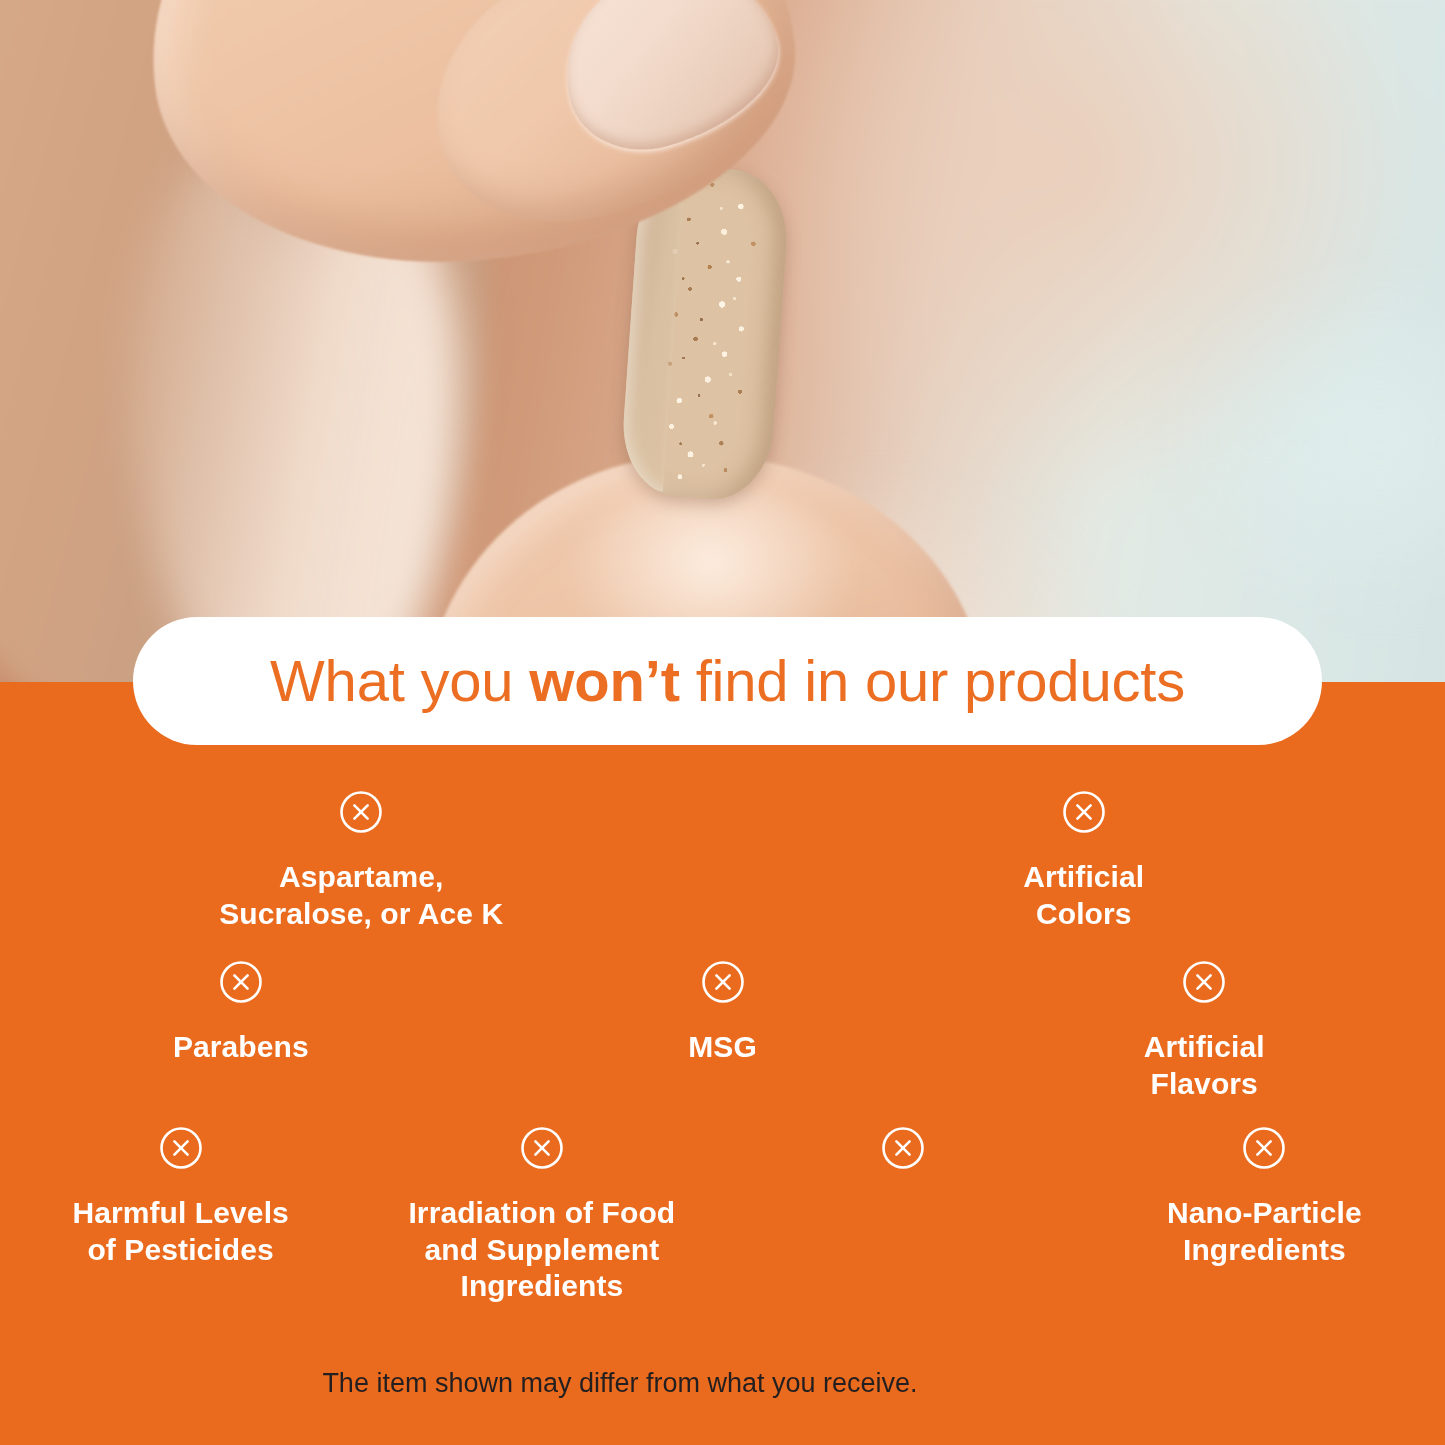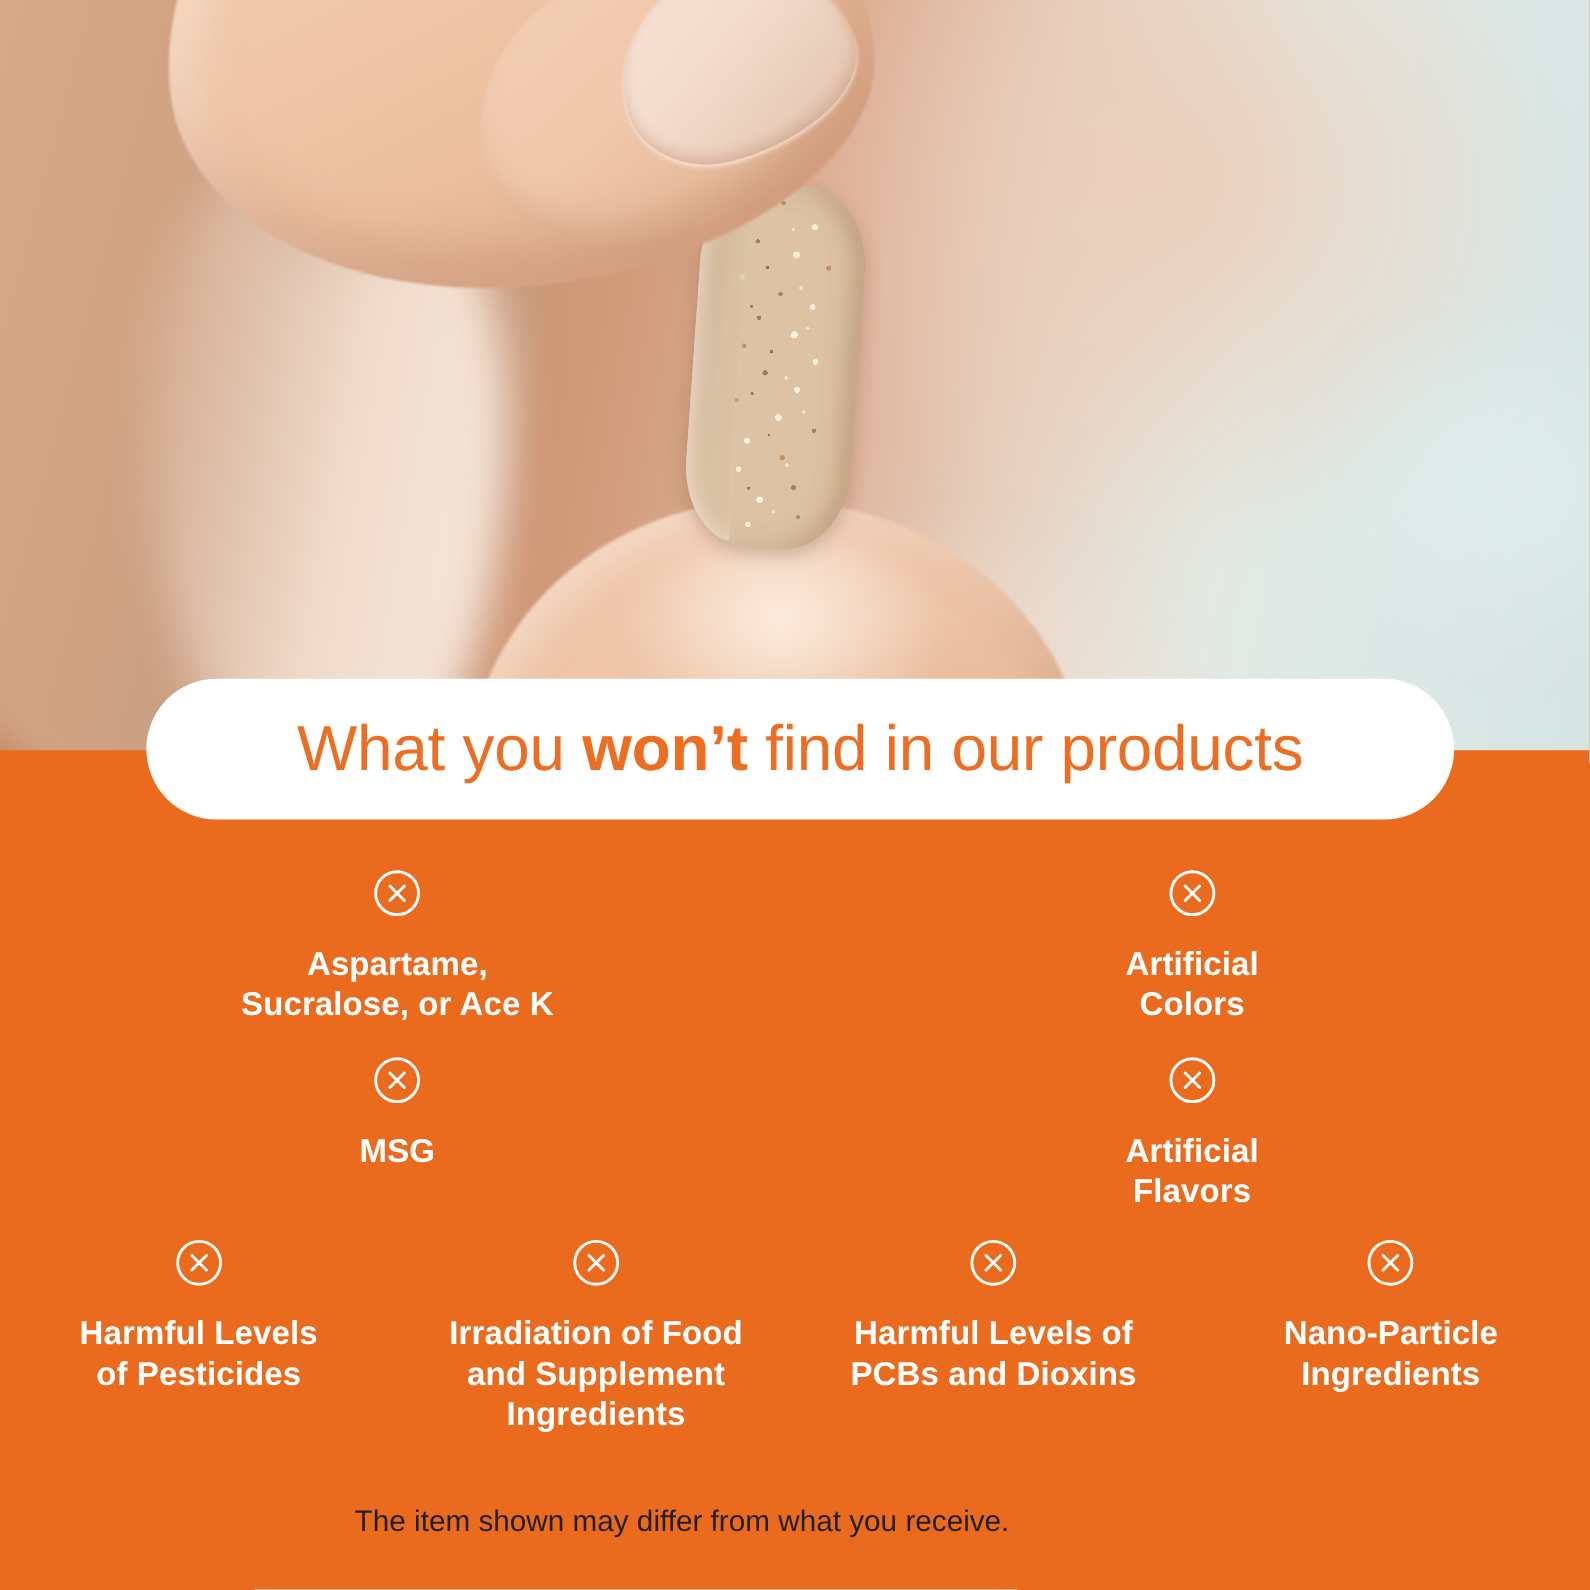--- a/index.html
+++ b/index.html
@@ -9,21 +9,21 @@
   }
   body {
     font-family: "Liberation Sans", sans-serif;
   }
 
   .canvas {
     position: relative;
     width: 1445px;
     height: 1445px;
     overflow: hidden;
-    background: #737373;
+    background: #e5e5e5;
   }
 
   
   .photo {
     position: absolute;
     left: 0;
     top: 0;
     width: 1445px;
     height: 690px;
     overflow: hidden;
@@ -396,20 +396,28 @@
         </div>
       </div>
 
       <div class="row row-2">
         <div class="cell">
           <svg class="x-icon" viewBox="0 0 44 44" aria-hidden="true">
             <circle cx="22" cy="22" r="19.5" fill="none" stroke="#ffffff" stroke-width="2.6"></circle>
             <line x1="15.4" y1="15.4" x2="28.6" y2="28.6" stroke="#ffffff" stroke-width="2.6" stroke-linecap="round"></line>
             <line x1="28.6" y1="15.4" x2="15.4" y2="28.6" stroke="#ffffff" stroke-width="2.6" stroke-linecap="round"></line>
           </svg>
+          <div class="cell-label">Parabens</div>
+        </div>
+        <div class="cell">
+          <svg class="x-icon" viewBox="0 0 44 44" aria-hidden="true">
+            <circle cx="22" cy="22" r="19.5" fill="none" stroke="#ffffff" stroke-width="2.6"></circle>
+            <line x1="15.4" y1="15.4" x2="28.6" y2="28.6" stroke="#ffffff" stroke-width="2.6" stroke-linecap="round"></line>
+            <line x1="28.6" y1="15.4" x2="15.4" y2="28.6" stroke="#ffffff" stroke-width="2.6" stroke-linecap="round"></line>
+          </svg>
           <div class="cell-label">MSG</div>
         </div>
         <div class="cell">
           <svg class="x-icon" viewBox="0 0 44 44" aria-hidden="true">
             <circle cx="22" cy="22" r="19.5" fill="none" stroke="#ffffff" stroke-width="2.6"></circle>
             <line x1="15.4" y1="15.4" x2="28.6" y2="28.6" stroke="#ffffff" stroke-width="2.6" stroke-linecap="round"></line>
             <line x1="28.6" y1="15.4" x2="15.4" y2="28.6" stroke="#ffffff" stroke-width="2.6" stroke-linecap="round"></line>
           </svg>
           <div class="cell-label">Artificial
 Flavors</div>
@@ -435,22 +443,20 @@
           <div class="cell-label">Irradiation of Food
 and Supplement
 Ingredients</div>
         </div>
         <div class="cell">
           <svg class="x-icon" viewBox="0 0 44 44" aria-hidden="true">
             <circle cx="22" cy="22" r="19.5" fill="none" stroke="#ffffff" stroke-width="2.6"></circle>
             <line x1="15.4" y1="15.4" x2="28.6" y2="28.6" stroke="#ffffff" stroke-width="2.6" stroke-linecap="round"></line>
             <line x1="28.6" y1="15.4" x2="15.4" y2="28.6" stroke="#ffffff" stroke-width="2.6" stroke-linecap="round"></line>
           </svg>
-          <div class="cell-label">Harmful Levels of
-PCBs and Dioxins</div>
         </div>
         <div class="cell">
           <svg class="x-icon" viewBox="0 0 44 44" aria-hidden="true">
             <circle cx="22" cy="22" r="19.5" fill="none" stroke="#ffffff" stroke-width="2.6"></circle>
             <line x1="15.4" y1="15.4" x2="28.6" y2="28.6" stroke="#ffffff" stroke-width="2.6" stroke-linecap="round"></line>
             <line x1="28.6" y1="15.4" x2="15.4" y2="28.6" stroke="#ffffff" stroke-width="2.6" stroke-linecap="round"></line>
           </svg>
           <div class="cell-label">Nano-Particle
 Ingredients</div>
         </div>

